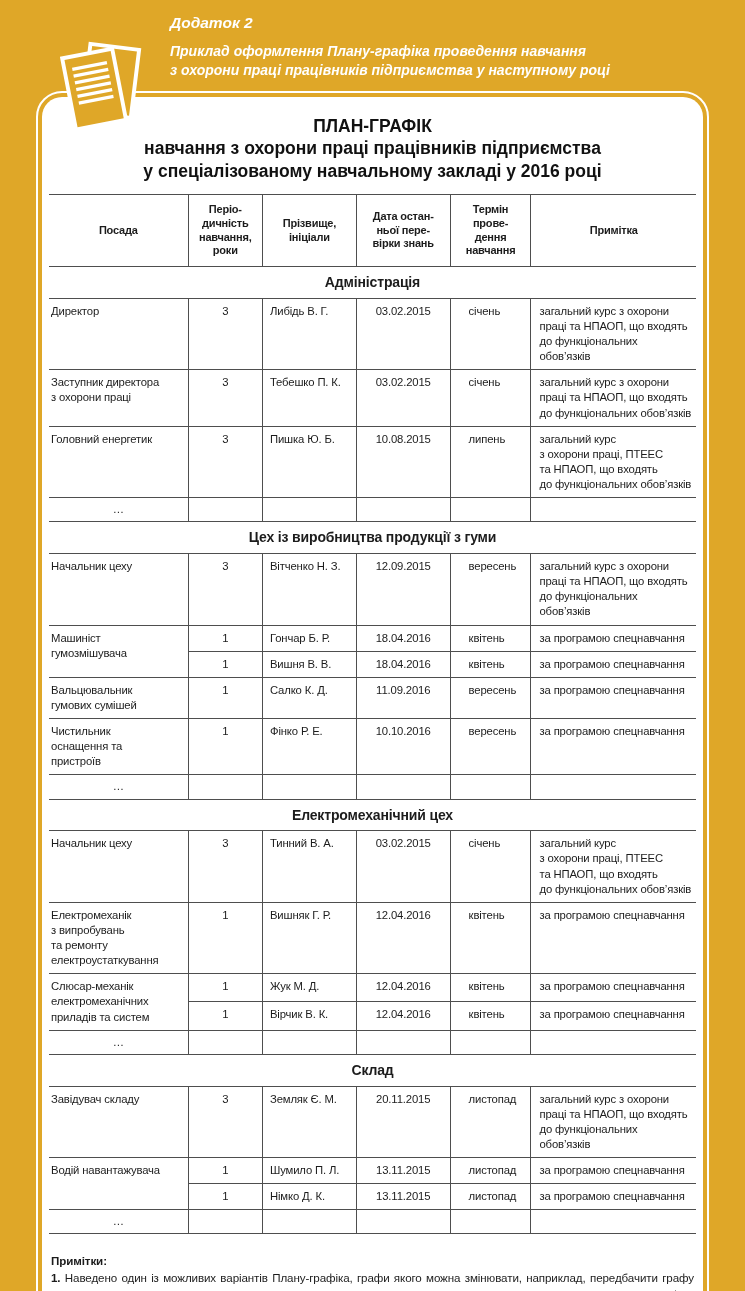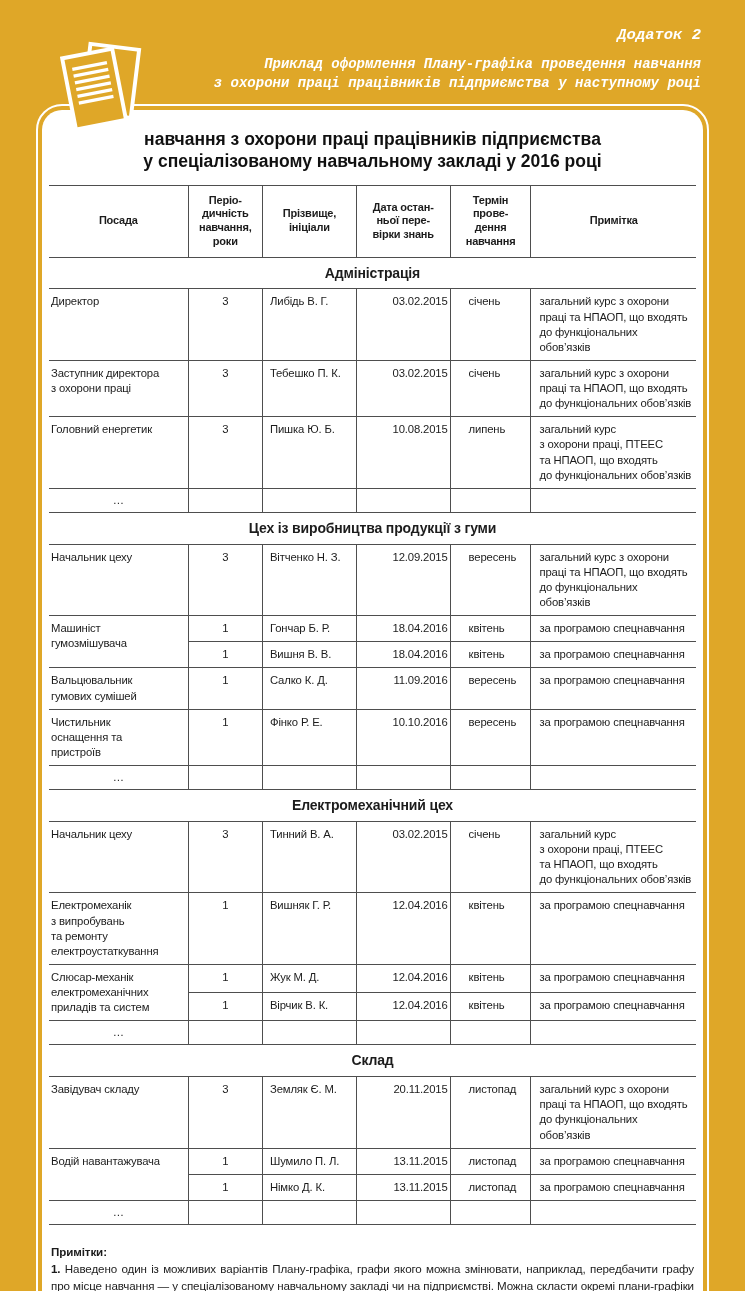--- a/index.html
+++ b/index.html
@@ -12,27 +12,26 @@
     width: 745px;
     min-height: 1291px;
   }
   .page {
     position: relative;
     width: 745px;
   }
 
   
   .top-note {
-    text-align: right;
+    text-align: left;
     color: #ffffff;
     font-weight: bold;
     font-style: italic;
-    padding: 25px 44px 10px 170px;
+    padding: 12px 44px 10px 170px;
     line-height: 1.4;
-    font-family: Liberation Mono, monospace;
   }
   .appendix-label { font-size: 15.5px; margin-bottom: 8px; }
   .subtitle-line { font-size: 14px; }
 
   
   .doc-icon {
     position: absolute;
     left: 48px;
     top: 36px;
     width: 98px;
@@ -89,21 +88,21 @@
   }
   .schedule td {
     font-size: 11.3px;
     vertical-align: top;
     line-height: 1.34;
     letter-spacing: -0.15px;
   }
   .c-posada { white-space: pre-line; padding: 5px 4px 5px 2px; }
   .c-period { text-align: center; padding: 5px 2px; }
   .c-name   { padding: 5px 2px 5px 7px; white-space: nowrap; letter-spacing: -0.3px; }
-  .c-date   { text-align: right; padding: 5px 2px; }
+  .c-date   { text-align: center; padding: 5px 2px; }
   .c-term   { padding: 5px 2px 5px 18px; }
   .c-note   { white-space: pre-line; padding: 5px 3px 5px 8px; }
   .section-row td {
     font-weight: bold;
     text-align: center;
     font-size: 14px;
     padding: 6px 4px;
   }
   .ellipsis-row td { height: 15px; padding: 4px 2px; }
   .c-ellipsis { text-align: center; }
@@ -144,20 +143,21 @@
       <line x1="30" y1="50" x2="66" y2="50" stroke="#ffffff" stroke-width="3.4"></line>
       <line x1="30" y1="57" x2="66" y2="57" stroke="#ffffff" stroke-width="3.4"></line>
       <line x1="30" y1="64" x2="66" y2="64" stroke="#ffffff" stroke-width="3.4"></line>
     </g>
   </svg>
 
   <div class="ring">
     <div class="card">
 
       <div class="doc-title">
+        <div>ПЛАН-ГРАФІК</div>
         <div>навчання з охорони праці працівників підприємства</div>
         <div>у спеціалізованому навчальному закладі у 2016 році</div>
       </div>
 
       <table class="schedule">
         <colgroup>
           <col style="width:21.5%">
           <col style="width:11.5%">
           <col style="width:14.5%">
           <col style="width:14.5%">

